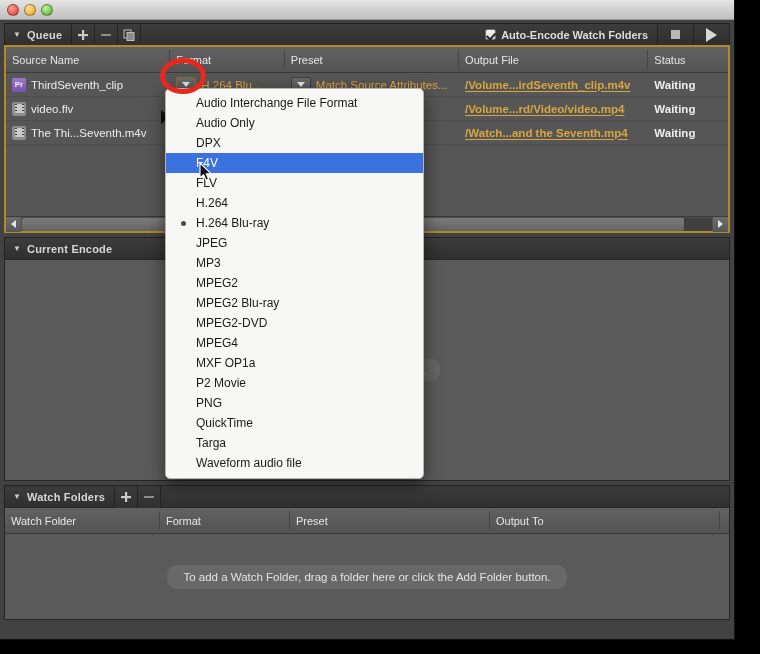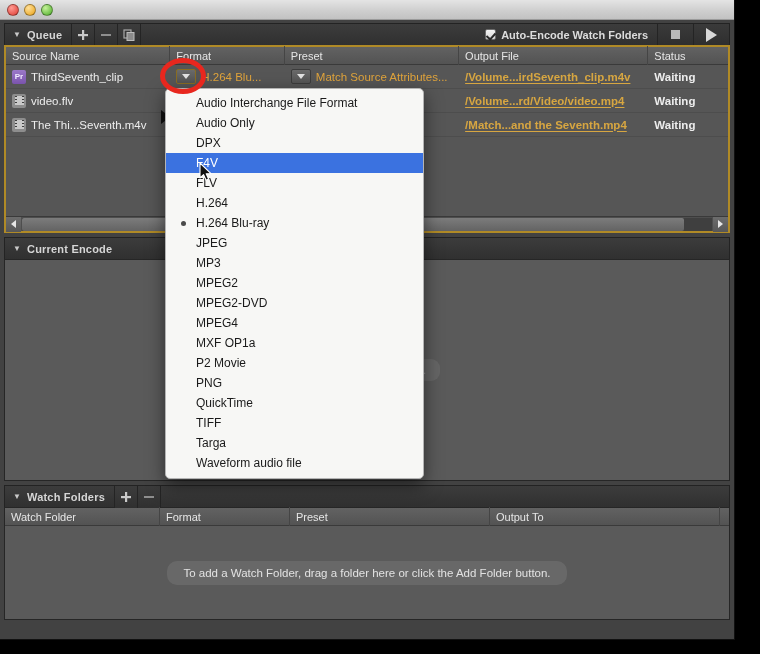--- a/index.html
+++ b/index.html
@@ -116,21 +116,21 @@
   .queue-frame {
     border: 2px solid #b08a26;
     background: #565656;
     height: 188px;
     position: relative;
     display: flex; flex-direction: column;
   }
 
   .col-head {
     display: flex; align-items: center;
-    height: 18px;
+    height: 26px;
     background: linear-gradient(to bottom, #626262, #535353);
     border-bottom: 1px solid #3a3a3a;
     font-size: 11px; color: #e6e6e6;
   }
   .col-head .ch {
     height: 19px; display: flex; align-items: center;
     padding-left: 6px;
     border-right: 1px solid #454545;
   }
   .rows { flex: 1; overflow: hidden; position: relative; }
@@ -403,21 +403,21 @@
             <div class="qrow">
               <div class="cell" style="width:165px">
                 <span class="film-badge">
                     <span></span>
                   </span>
                 <span>The Thi...Seventh.m4v</span>
               </div>
               <div class="cell" style="width:115px"></div>
               <div class="cell" style="width:175px"></div>
               <div class="cell" style="width:190px">
-                <span class="outlink">/Match...and the Seventh.mp4</span>
+                <span class="outlink">/Watch...and the Seventh.mp4</span>
               </div>
               <div class="cell" style="width:80px">
                 <span class="status-txt">Waiting</span>
               </div>
             </div>
 
           </div>
 
           <div class="hscroll">
             <div class="sc-arrow">
@@ -505,39 +505,39 @@
         <div class="mi">
           <span>JPEG</span>
         </div>
         <div class="mi">
           <span>MP3</span>
         </div>
         <div class="mi">
           <span>MPEG2</span>
         </div>
         <div class="mi">
+          <span>MPEG2 Blu-ray</span>
+        </div>
+        <div class="mi">
           <span>MPEG2-DVD</span>
         </div>
         <div class="mi">
           <span>MPEG4</span>
         </div>
         <div class="mi">
           <span>MXF OP1a</span>
         </div>
         <div class="mi">
           <span>P2 Movie</span>
         </div>
         <div class="mi">
           <span>PNG</span>
         </div>
         <div class="mi">
           <span>QuickTime</span>
-        </div>
-        <div class="mi">
-          <span>TIFF</span>
         </div>
         <div class="mi">
           <span>Targa</span>
         </div>
         <div class="mi">
           <span>Waveform audio file</span>
         </div>
       </div>
 
     <div class="red-circle"></div>

